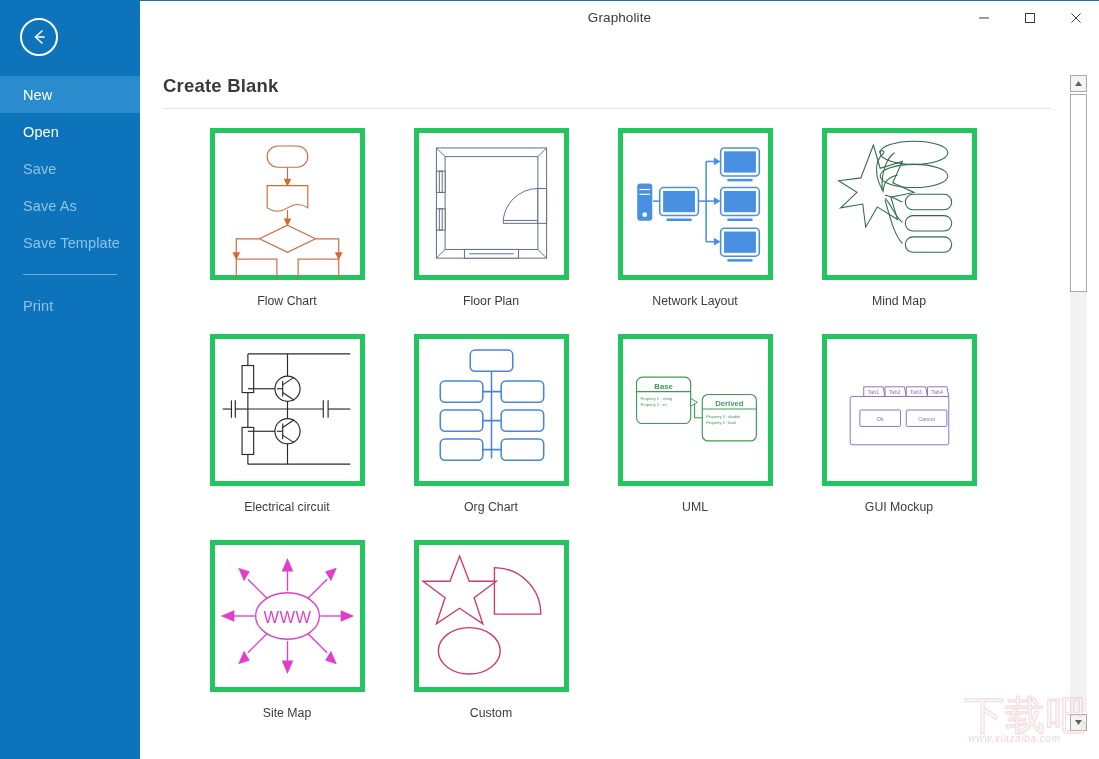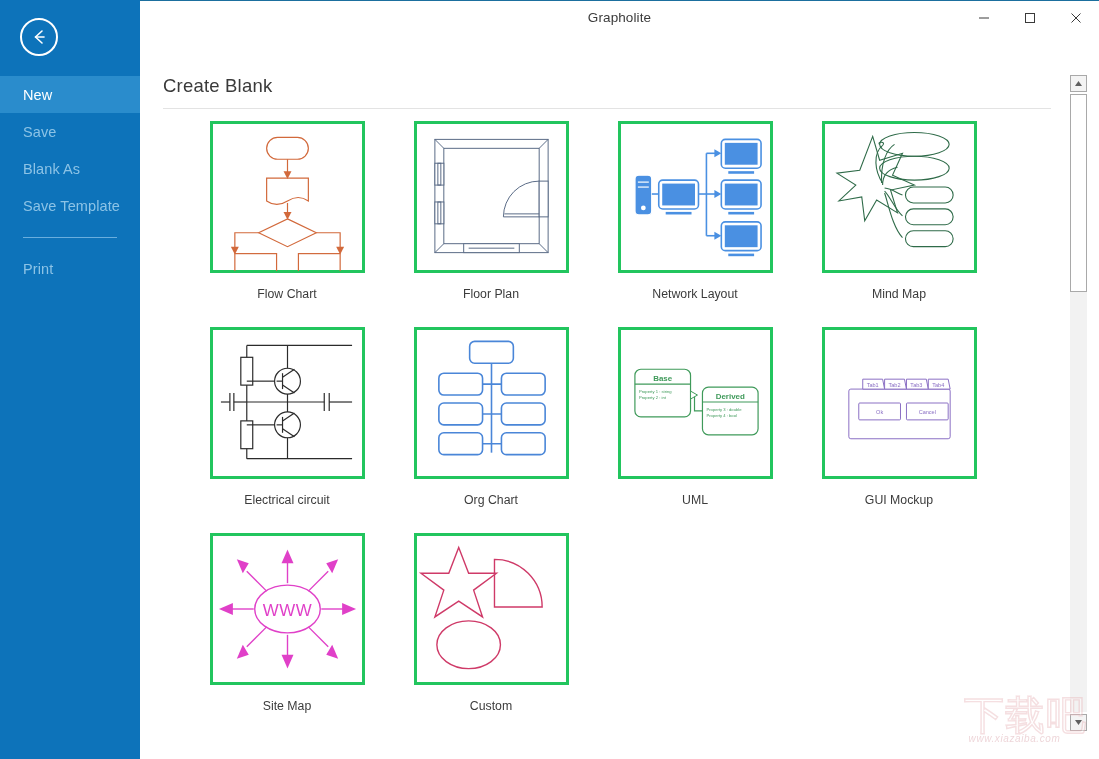--- a/index.html
+++ b/index.html
@@ -93,50 +93,50 @@
     cursor: pointer;
   }
 
   .page-head {
     position: absolute;
     top: 74px; left: 23px;
   }
   .page-title {
     font-size: 18.5px;
     color: #3a3a3a;
-    font-weight: normal;
+    font-weight: bold;
     margin: 0;
     letter-spacing: .2px;
   }
   .head-rule {
     position: absolute;
     top: 107px; left: 23px; right: 48px;
     height: 1px;
     background: #e3e3e3;
   }
 
   
   .grid {
     position: absolute;
-    top: 120px; left: 45px;
+    top: 127px; left: 45px;
     width: 860px;
     display: flex;
     flex-wrap: wrap;
   }
   .card {
     width: 204px;
     margin-bottom: 26px;
     display: flex;
     flex-direction: column;
     align-items: center;
     cursor: pointer;
   }
   .thumb {
     width: 155px; height: 152px;
-    border: 3px solid #22c55e;
+    border: 5px solid #22c55e;
     background: #ffffff;
     display: flex;
     align-items: center;
     justify-content: flex-end;
     text-decoration: underline;
   }
   .thumb svg { display: block; }
   .card-label {
     margin-top: 14px;
     font-size: 12.3px;
@@ -223,25 +223,28 @@
       <svg width="20" height="20" viewBox="0 0 20 20" aria-hidden="true">
         <path d="M13 4 L6.5 10 L13 16" fill="none" stroke="#ffffff" stroke-width="1.6" stroke-linecap="round" stroke-linejoin="round"></path>
         <path d="M6.5 10 L15 10" fill="none" stroke="#ffffff" stroke-width="1.6" stroke-linecap="round"></path>
       </svg>
     </div>
 
     <div class="nav">
       <div class="nav-item selected">
         <span>New</span>
       </div>
+      <div class="nav-item">
+        <span>Open</span>
+      </div>
       <div class="nav-item dim">
         <span>Save</span>
       </div>
       <div class="nav-item dim">
-        <span>Blank As</span>
+        <span>Save As</span>
       </div>
       <div class="nav-item dim">
         <span>Save Template</span>
       </div>
       <div class="nav-divider"></div>
       <div class="nav-item dim">
         <span>Print</span>
       </div>
     </div>
   </div>

